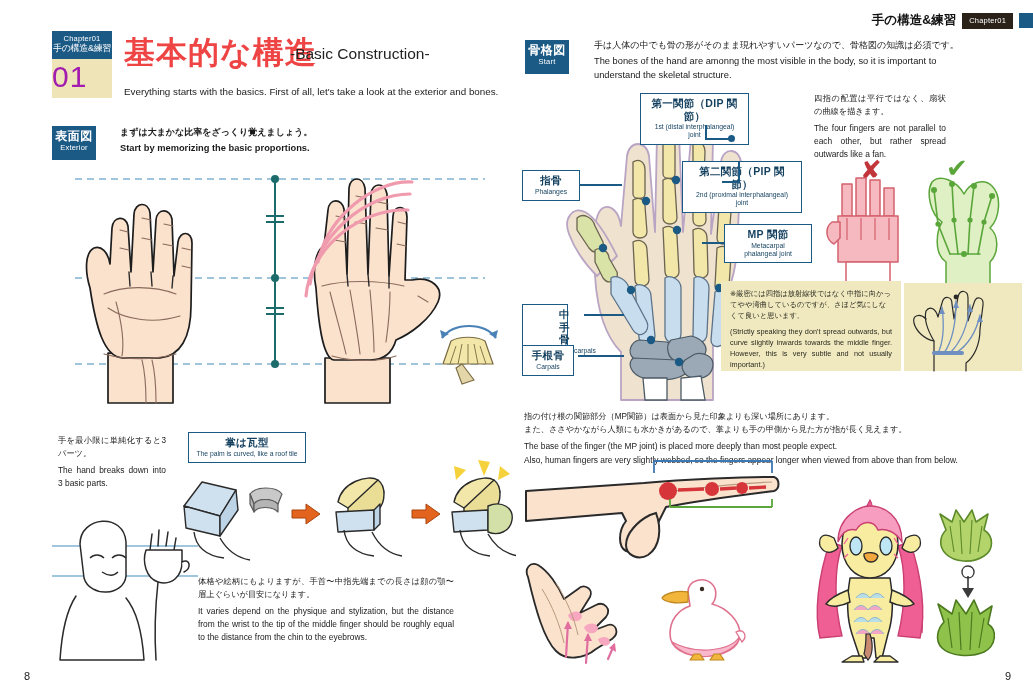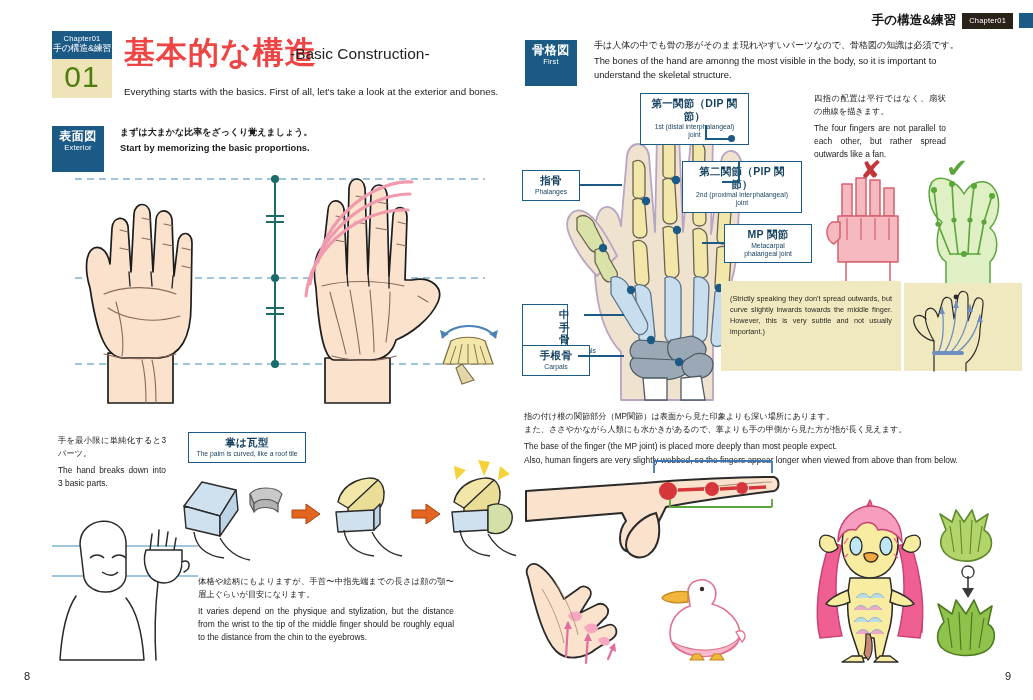--- a/index.html
+++ b/index.html
@@ -25,22 +25,22 @@
     width: 60px;
   }
   .chapter-badge .cb-top {
     background: #1c5a86; color: #fff;
     text-align: center; padding: 3px 0 4px;
     line-height: 1.25;
   }
   .chapter-badge .cb-top .cb-en { font-size: 7.5px; letter-spacing: .2px; }
   .chapter-badge .cb-top .cb-jp { font-size: 9px; letter-spacing: -.3px; }
   .chapter-badge .cb-num {
-    background: #eee4b7; color: #4d7c0f;
-    font-size: 30px; text-align: center;
+    background: #eee4b7; color: #a21caf;
+    font-size: 30px; text-align: left;
     padding: 2px 0 6px; line-height: 1.05;
     letter-spacing: 1px;
   }
 
   .main-title {
     position: absolute; left: 124px; top: 32px;
     font-size: 31px; font-weight: bold; color: #ef4444;
     letter-spacing: 1px;
   }
   .main-title-en {
@@ -48,23 +48,23 @@
     font-size: 15.5px; color: #222;
   }
   .intro {
     position: absolute; left: 124px; top: 80px; width: 380px;
   }
   .intro .jp { font-size: 9.3px; color: #1a1a1a; line-height: 1.5; }
   .intro .en { font-size: 9.8px; color: #1a1a1a; line-height: 1.5; margin-top: 5px; }
 
   
   .sec-tag {
-    position: absolute; width: 52px;
+    position: absolute; width: 44px;
     background: #1c5a86; color: #fff; text-align: center;
-    padding: 3px 0 20px; line-height: 1.2;
+    padding: 3px 0 8px; line-height: 1.2;
   }
   .sec-tag .st-jp { font-size: 12px; font-weight: bold; letter-spacing: .5px; }
   .sec-tag .st-en { font-size: 7.5px; letter-spacing: .2px; }
   .sec-text { position: absolute; }
   .sec-text .jp { font-size: 9px; color: #1a1a1a; line-height: 1.45; }
   .sec-text .en { font-size: 9.3px; color: #1a1a1a; line-height: 1.45; margin-top: 3px; }
 
   
   .rp-header {
     position: absolute; right: 0; top: 12px;
@@ -355,21 +355,21 @@
   <div class="page page-right">
 
     <div class="rp-header">
       <div class="rh-title">手の構造&amp;練習</div>
       <div class="rh-chip">Chapter01</div>
       <div class="rh-bar"></div>
     </div>
 
     <div class="sec-tag" style="left:9px; top:40px;">
       <div class="st-jp">骨格図</div>
-      <div class="st-en">First</div>
+      <div class="st-en">Start</div>
     </div>
     <div class="sec-text" style="left:78px; top:39px; width:372px;">
       <div class="jp">手は人体の中でも骨の形がそのまま現れやすいパーツなので、骨格図の知識は必須です。</div>
       <div class="en">The bones of the hand are amonng the most visible in the body, so it is important to understand the skeletal structure.</div>
     </div>
 
     <div class="art" style="left:35px; top:100px;">
       <svg width="290" height="300" viewBox="0 0 290 300">
 
         <path d="M70 300 L70 252 C54 236 46 208 44 176
@@ -465,21 +465,21 @@
       <div class="c-en">Phalanges</div>
     </div>
     <div class="leader" style="left:64px; top:184px; width:42px; height:1.6px;"></div>
 
     <div class="callout" style="left:6px; top:304px; width:46px;padding-left:36px;">
       <div class="c-jp">中手骨</div>
       <div class="c-en">Metacarpals</div>
     </div>
     <div class="leader" style="left:68px; top:314px; width:40px; height:1.6px;"></div>
 
-    <div class="callout" style="left:6px; top:345px; width:68px;">
+    <div class="callout" style="left:6px; top:345px; width:52px;">
       <div class="c-jp">手根骨</div>
       <div class="c-en">Carpals</div>
     </div>
     <div class="leader" style="left:62px; top:355px; width:46px; height:1.6px;"></div>
 
     <div class="tblock" style="left:298px; top:93px; width:132px;">
       <div class="jp">四指の配置は平行ではなく、扇状の曲線を描きます。</div>
       <div class="en">The four fingers are not parallel to each other, but rather spread outwards like a fan.</div>
     </div>
 
@@ -527,20 +527,21 @@
           <circle cx="18" cy="50" r="2.6"></circle>
             <circle cx="34" cy="46" r="2.6"></circle>
           <circle cx="50" cy="46" r="2.6"></circle>
             <circle cx="64" cy="48" r="2.6"></circle>
           <circle cx="44" cy="80" r="3"></circle>
         </g>
       </svg>
     </div>
 
     <div class="note-box" style="left:205px; top:281px; width:180px; height:90px;">
+      <div class="jp">※厳密には四指は放射線状ではなく中指に向かってやや湾曲しているのですが、さほど気にしなくて良いと思います。</div>
       <div class="en">(Strictly speaking they don't spread outwards, but curve slightly inwards towards the middle finger. However, this is very subtle and not usually important.)</div>
     </div>
 
     <div class="art" style="left:388px; top:283px;">
       <div style="background:#f0e9bf; width:118px; height:88px; position:relative;">
         <svg width="118" height="88" viewBox="0 0 118 88" style="position:absolute;left:0;top:0;">
           <g stroke="#2a2a2a" stroke-width="1.2" fill="none" stroke-linejoin="round" stroke-linecap="round">
             <path d="M30 88 L30 58 C24 48 20 36 22 28 C26 22 32 26 34 34 L38 20
                      C40 12 48 13 48 21 L50 36 L54 14 C56 6 64 7 64 15 L64 38
                      L70 20 C72 12 80 14 79 22 L76 46

